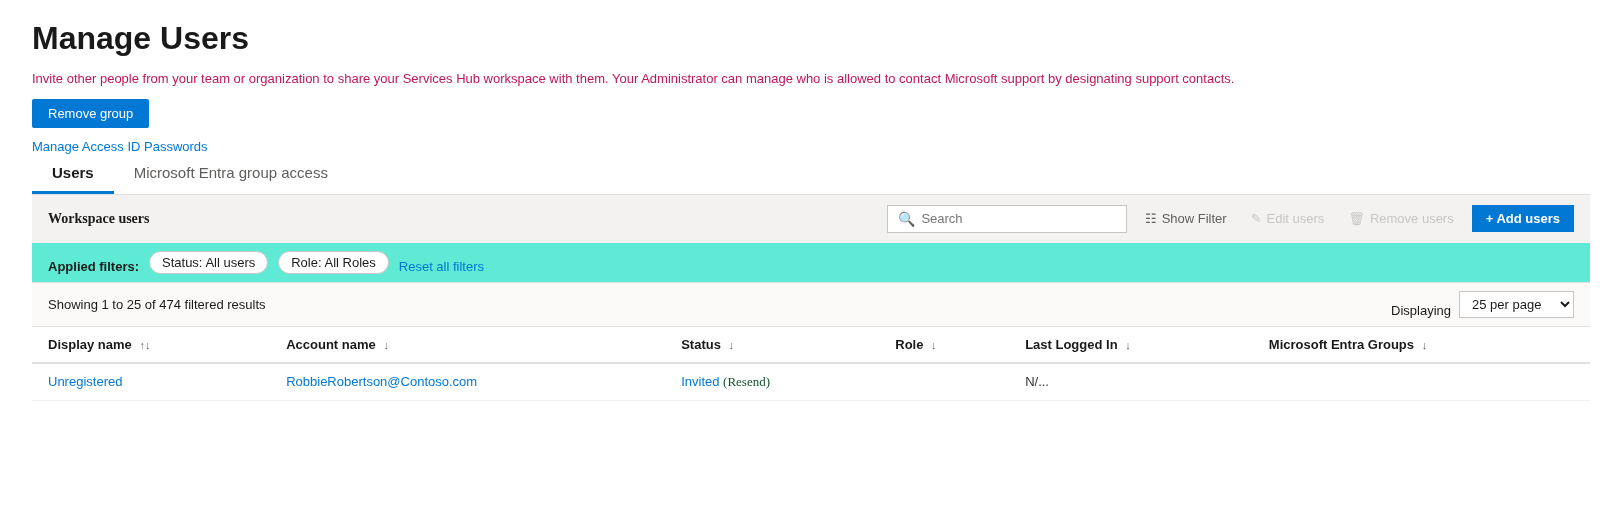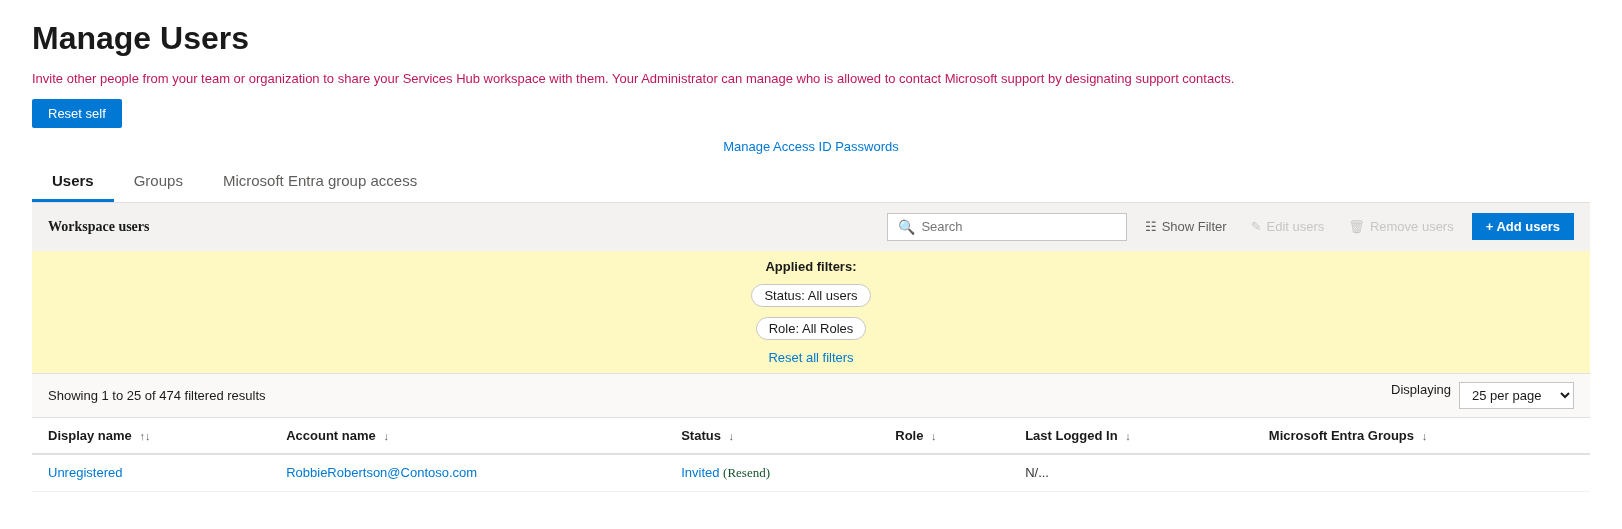--- a/index.html
+++ b/index.html
@@ -16,21 +16,21 @@
     .btn-remove-self {
       background: #0078d4;
       color: #fff;
       border: none;
       padding: 7px 16px;
       font-size: 13px;
       cursor: pointer;
       border-radius: 2px;
     }
 
-    .manage-access-link { text-align: center; margin-bottom: 8px; }
+    .manage-access-link { text-align: left; }
     .manage-access-link a { color: #0078d4; font-size: 13px; text-decoration: none; }
 
     .tabs { display: flex; gap: 0; border-bottom: 1px solid #e0e0e0; margin-bottom: 0; }
     .tab-item {
       padding: 10px 20px;
       font-size: 15px;
       color: #605e5c;
       cursor: pointer;
       border-bottom: 3px solid transparent;
       font-weight: 400;
@@ -84,27 +84,26 @@
     }
     .toolbar-btn.disabled { color: #c8c6c4; cursor: default; }
     .toolbar-btn.primary {
       background: #0078d4;
       color: #fff;
       padding: 6px 14px;
       font-weight: 600;
     }
 
     .filter-bar {
-      background: #fef9c3;
+      background: #5eead4;
       padding: 8px 16px;
       display: flex;
-      align-items: center;
+      align-items: flex-end;
       gap: 10px;
       border-bottom: 1px solid #e0e0e0;
-      flex-direction: column;
     }
     .filter-label { font-size: 13px; font-weight: 600; color: #1a1a1a; }
     .filter-chip {
       border: 1px solid #c8c6c4;
       border-radius: 20px;
       padding: 3px 12px;
       font-size: 13px;
       color: #1a1a1a;
       background: #fff;
       cursor: pointer;
@@ -114,21 +113,21 @@
     .results-bar {
       display: flex;
       align-items: center;
       justify-content: space-between;
       padding: 8px 16px;
       background: #faf9f8;
       border-bottom: 1px solid #e0e0e0;
       font-size: 13px;
       color: #1a1a1a;
     }
-    .results-right { display: flex; align-items: flex-start; gap: 8px; }
+    .results-right { display: flex; align-items: flex-end; gap: 8px; }
     .per-page-select {
       border: 1px solid #c8c6c4;
       background: #fff;
       padding: 4px 8px;
       font-size: 13px;
       cursor: pointer;
       color: #1a1a1a;
     }
 
     .table-container { overflow-x: auto; position: relative; }
@@ -156,33 +155,30 @@
 </head>
 <body>
 
 <div class="page-container">
 
   <h1 class="page-title">Manage Users</h1>
 
   <p class="description">Invite other people from your team or organization to share your Services Hub workspace with them. Your Administrator can manage who is allowed to contact Microsoft support by designating support contacts.</p>
 
   <div class="remove-self-section">
-    <button class="btn-remove-self">Reset self</button>
+    <button class="btn-remove-self">Remove group</button>
   </div>
 
   <div class="manage-access-link">
     <a href="#">Manage Access ID Passwords</a>
   </div>
 
   <div class="tabs">
     <div class="tab-item active">
       <span>Users</span>
-    </div>
-    <div class="tab-item">
-      <span>Groups</span>
     </div>
     <div class="tab-item">
       <span>Microsoft Entra group access</span>
     </div>
   </div>
 
   <div class="toolbar">
     <div class="toolbar-left">Workspace users</div>
     <div class="toolbar-right">
 

